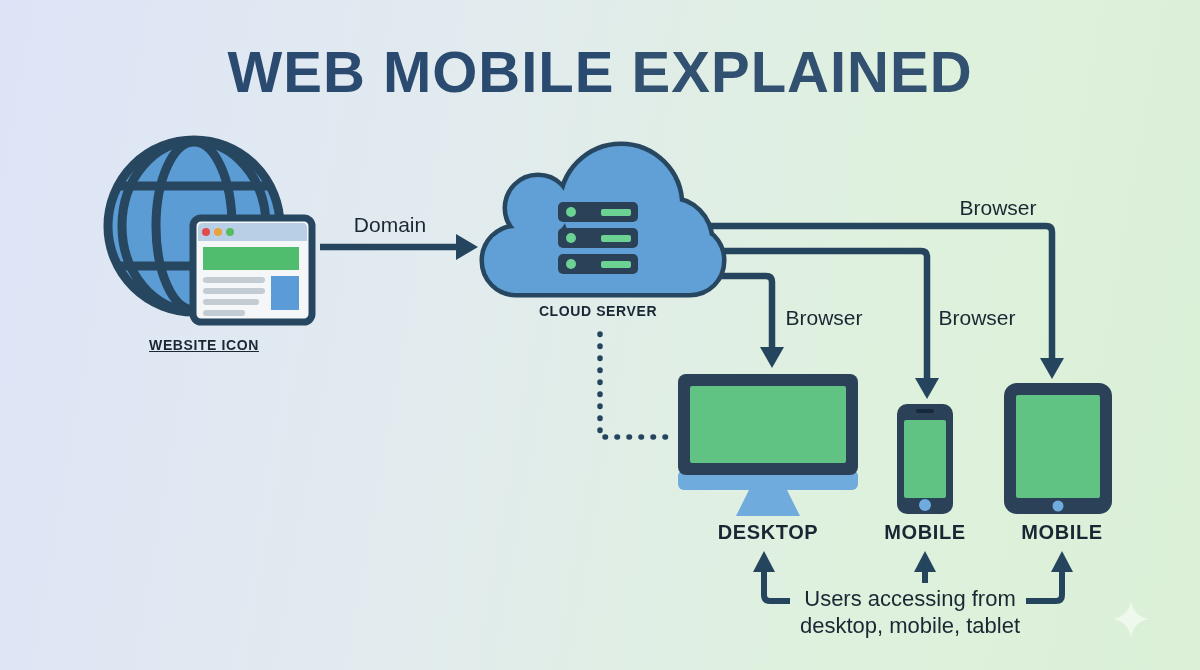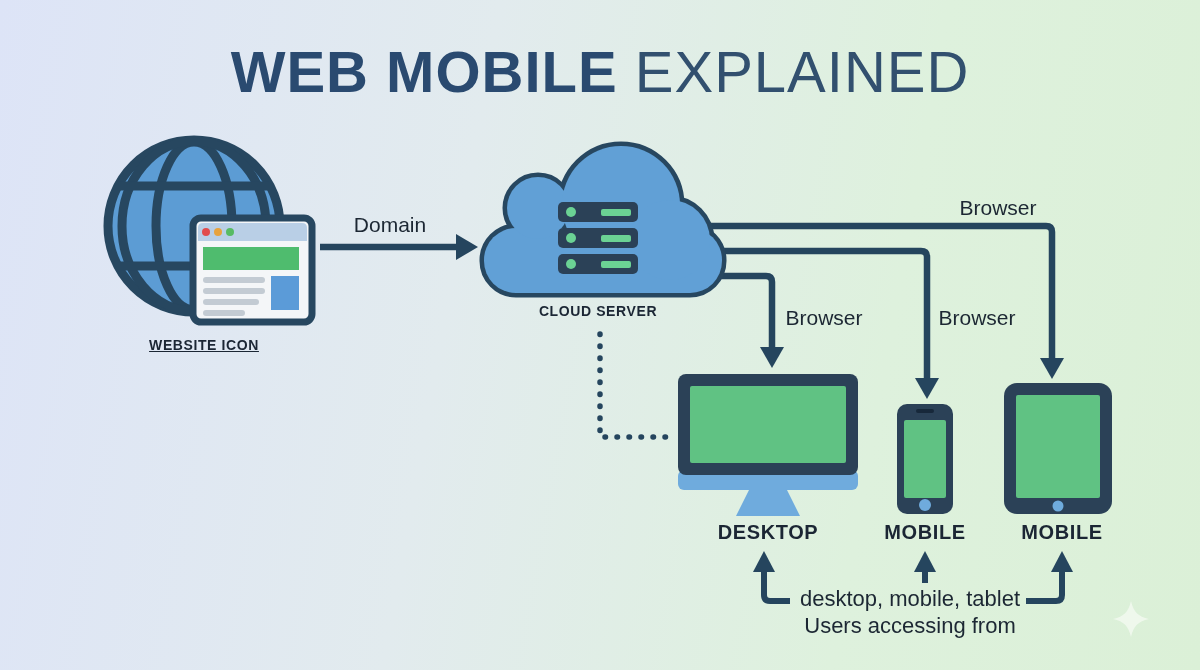--- a/index.html
+++ b/index.html
@@ -7,21 +7,21 @@
     width:1200px;height:670px;position:relative;overflow:hidden;
     font-family:"Liberation Sans", sans-serif;
     background:linear-gradient(100deg,#dde4f7 0%,#e2ebee 38%,#def1dd 72%,#dbf0d7 100%);
   }
   .abs{position:absolute;}
   .ctr{transform:translateX(-50%);white-space:nowrap;}
   #title{
     left:600px;top:38px;font-size:58px;letter-spacing:1px;color:#2a4a70;
   }
   #title .t-bold{font-weight:800;}
-  #title .t-light{font-weight:400;color:#32506f;}
+  #title .t-light{font-weight:700;color:#32506f;}
   .node-label{
     font-size:14px;font-weight:700;letter-spacing:.6px;color:#1b2634;
   }
   .edge-label{
     font-size:21px;font-weight:400;color:#1c2733;
   }
   .device-label{
     font-size:20px;font-weight:700;letter-spacing:.6px;color:#1b2634;
   }
   #users-note{
@@ -155,15 +155,15 @@
 
 <div class="abs ctr edge-label" style="left:977px;top:306px;">Browser</div>
 
 <div class="abs ctr device-label" style="left:768px;top:521px;">DESKTOP</div>
 
 <div class="abs ctr device-label" style="left:925px;top:521px;">MOBILE</div>
 
 <div class="abs ctr device-label" style="left:1062px;top:521px;">MOBILE</div>
 
 <div id="users-note" class="abs ctr">
+  <div>Users accessing from</div>
   <div>desktop, mobile, tablet</div>
-  <div>Users accessing from</div>
 </div>
 
 </body></html>

